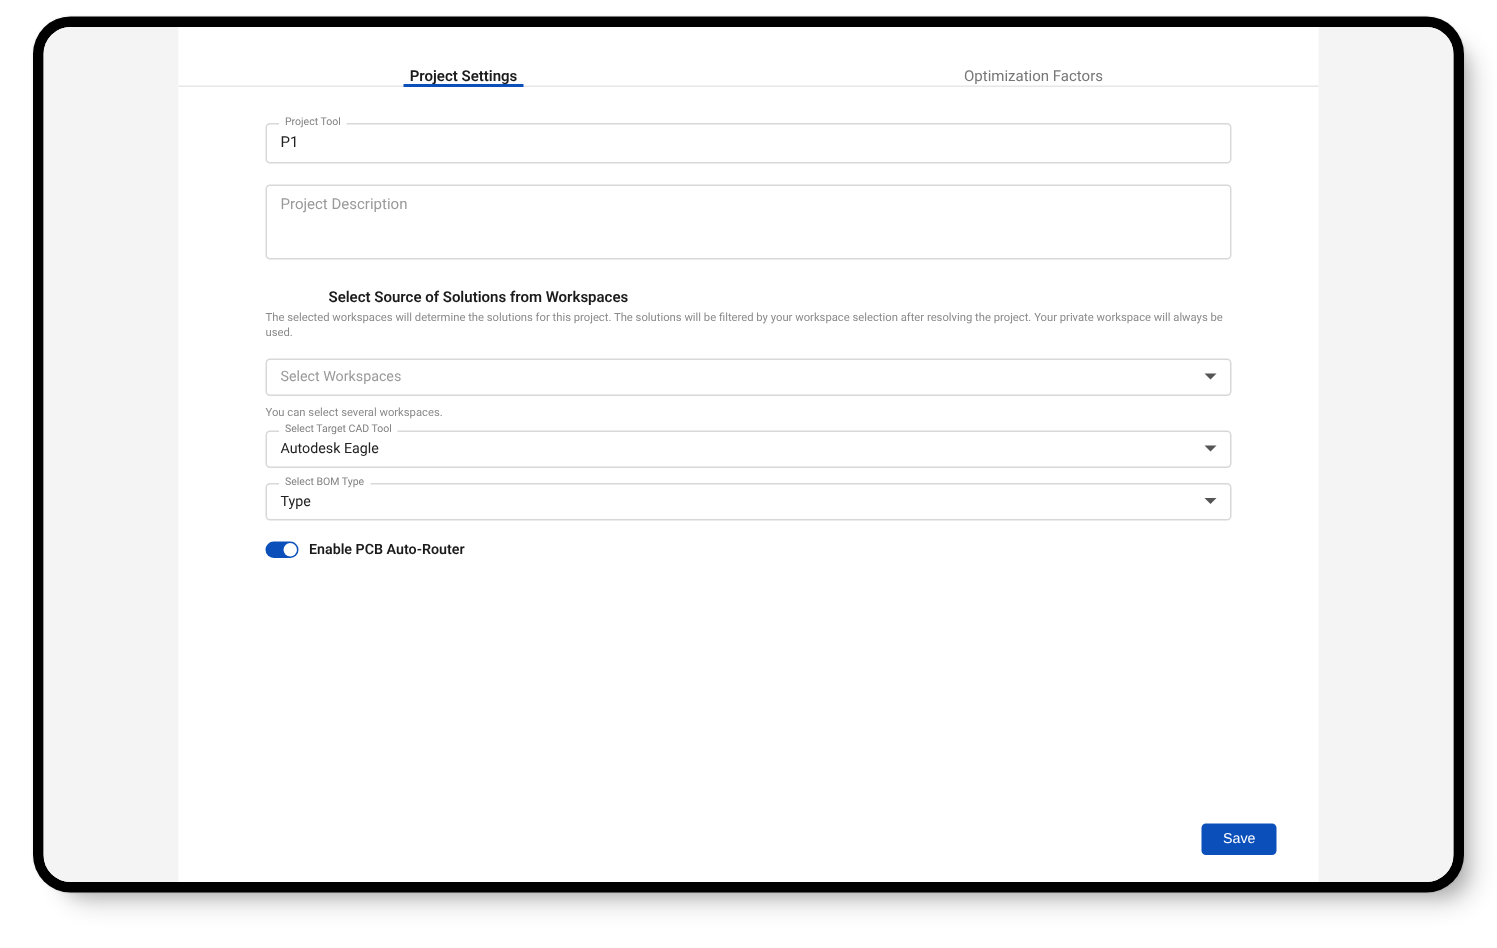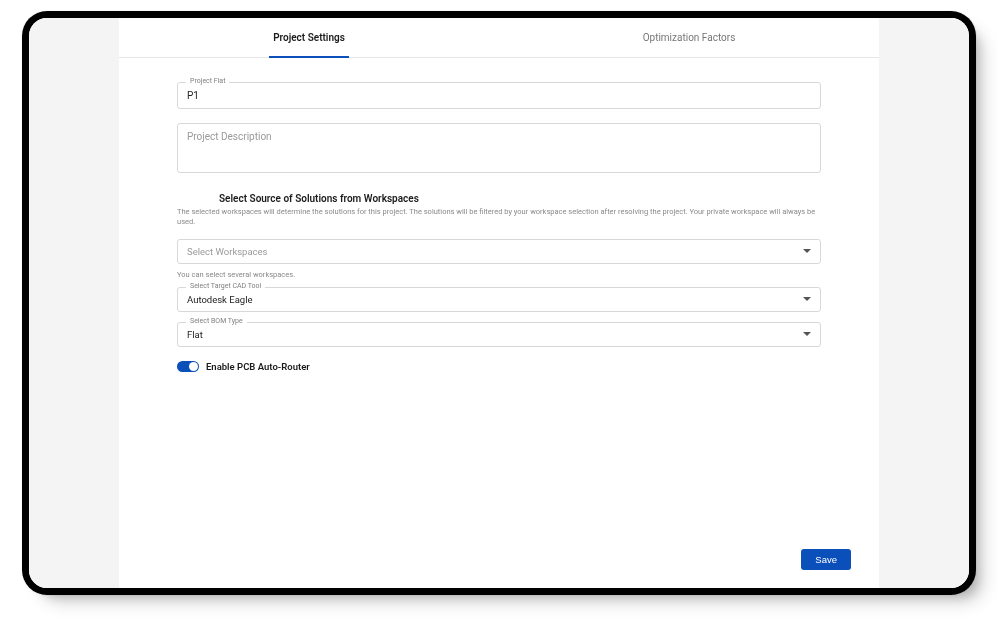--- a/index.html
+++ b/index.html
@@ -33,21 +33,21 @@
 }
 .panel {
   width: 760px;
   background: #fff;
   display: flex;
   flex-direction: column;
 }
 .tabs {
   display: flex;
   border-bottom: 1px solid #e7e7e7;
-  padding-top: 6px;
+  padding-top: 20px;
   height: 40px;
 }
 .tab {
   flex: 1;
   text-align: center;
   font-size: 10px;
   color: #777;
   cursor: pointer;
   padding: 8px 0 6px;
   position: relative;
@@ -205,21 +205,21 @@
     <div class="panel">
 
       <div class="tabs">
         <div class="tab active">Project Settings</div>
         <div class="tab">Optimization Factors</div>
       </div>
 
       <div class="content">
 
         <div class="field">
-          <span class="field-label">Project Flat</span>
+          <span class="field-label">Project Tool</span>
           <input type="text" value="P1" style="">
         </div>
 
         <div class="field">
           <textarea placeholder="Project Description" style=""></textarea>
         </div>
 
         <div class="section-heading">Select Source of Solutions from Workspaces</div>
         <div class="section-sub">The selected workspaces will determine the solutions for this project. The solutions will be filtered by your workspace selection after resolving the project. Your private workspace will always be used.</div>
 
@@ -231,21 +231,21 @@
 
 
         <div class="dropdown filled" style="margin-top:8px;">
           <span class="dd-label">Select Target CAD Tool</span>
           <span>Autodesk Eagle</span>
           <span class="caret"></span>
         </div>
 
         <div class="dropdown filled" style="margin-top:10px;">
           <span class="dd-label">Select BOM Type</span>
-          <span>Flat</span>
+          <span>Type</span>
           <span class="caret"></span>
         </div>
 
         <div class="toggle-row">
           <div class="toggle"></div>
           <span class="toggle-label">Enable PCB Auto-Router</span>
         </div>
 
       </div>
 

